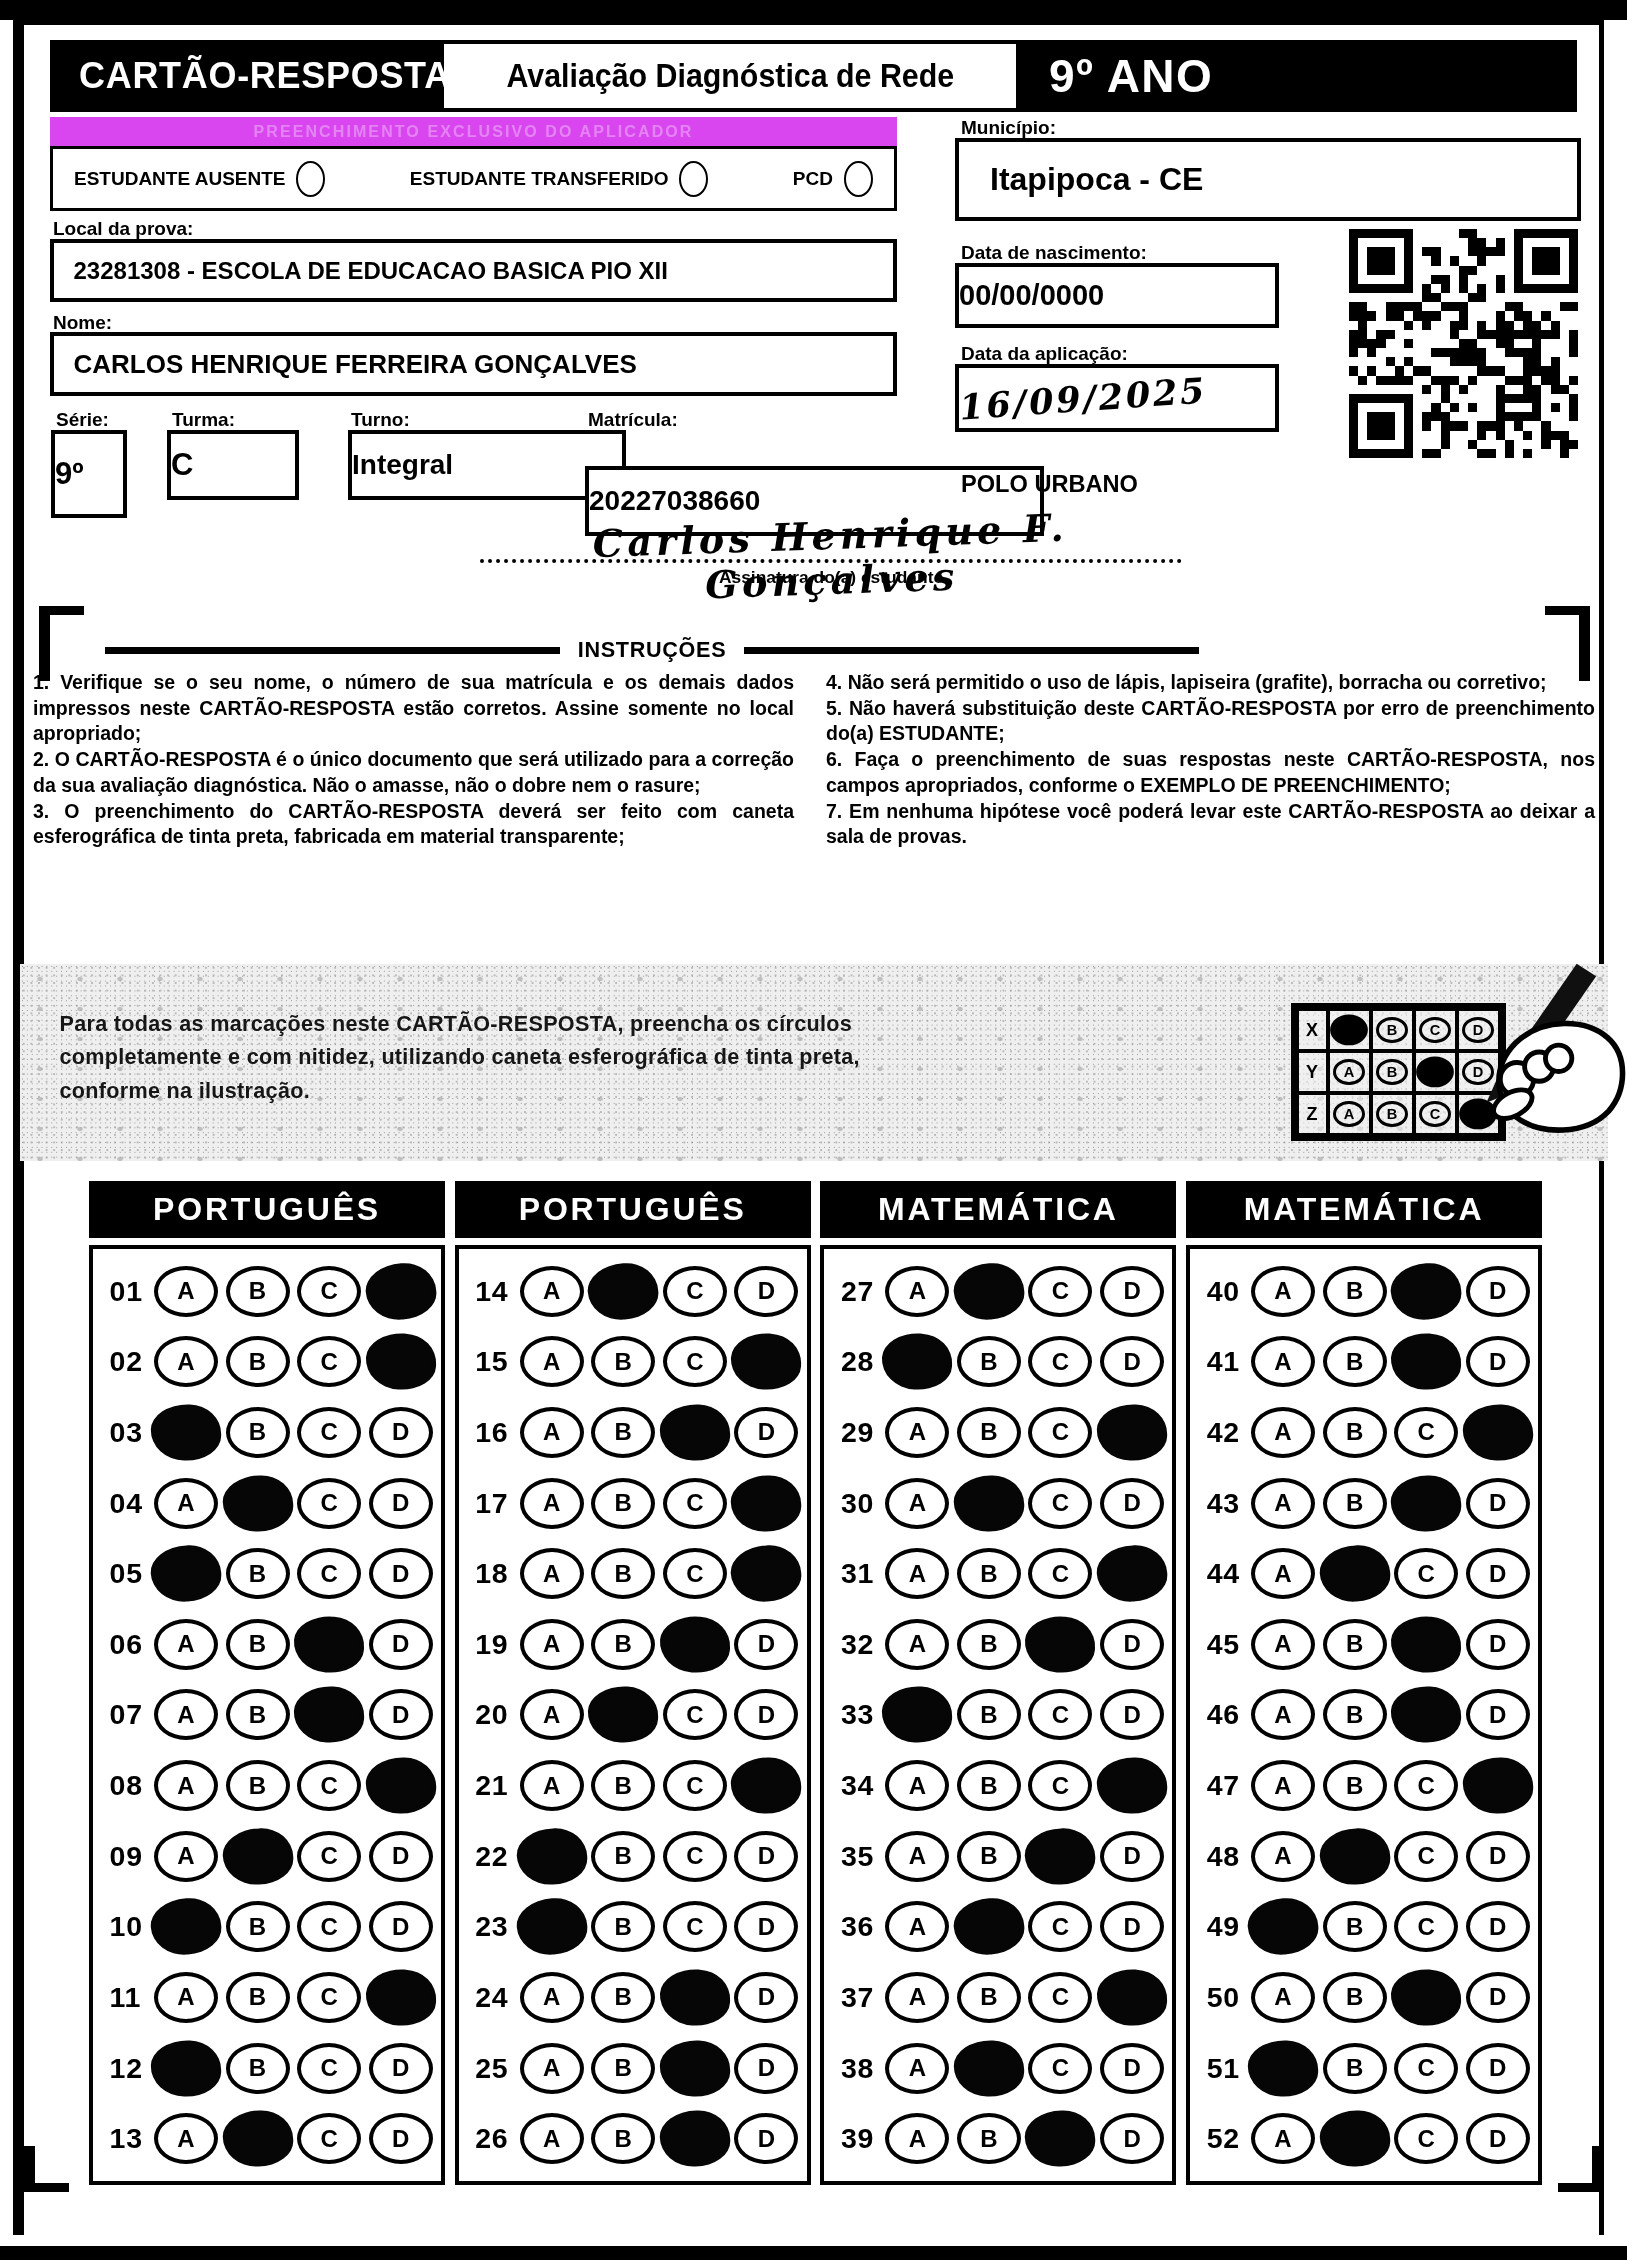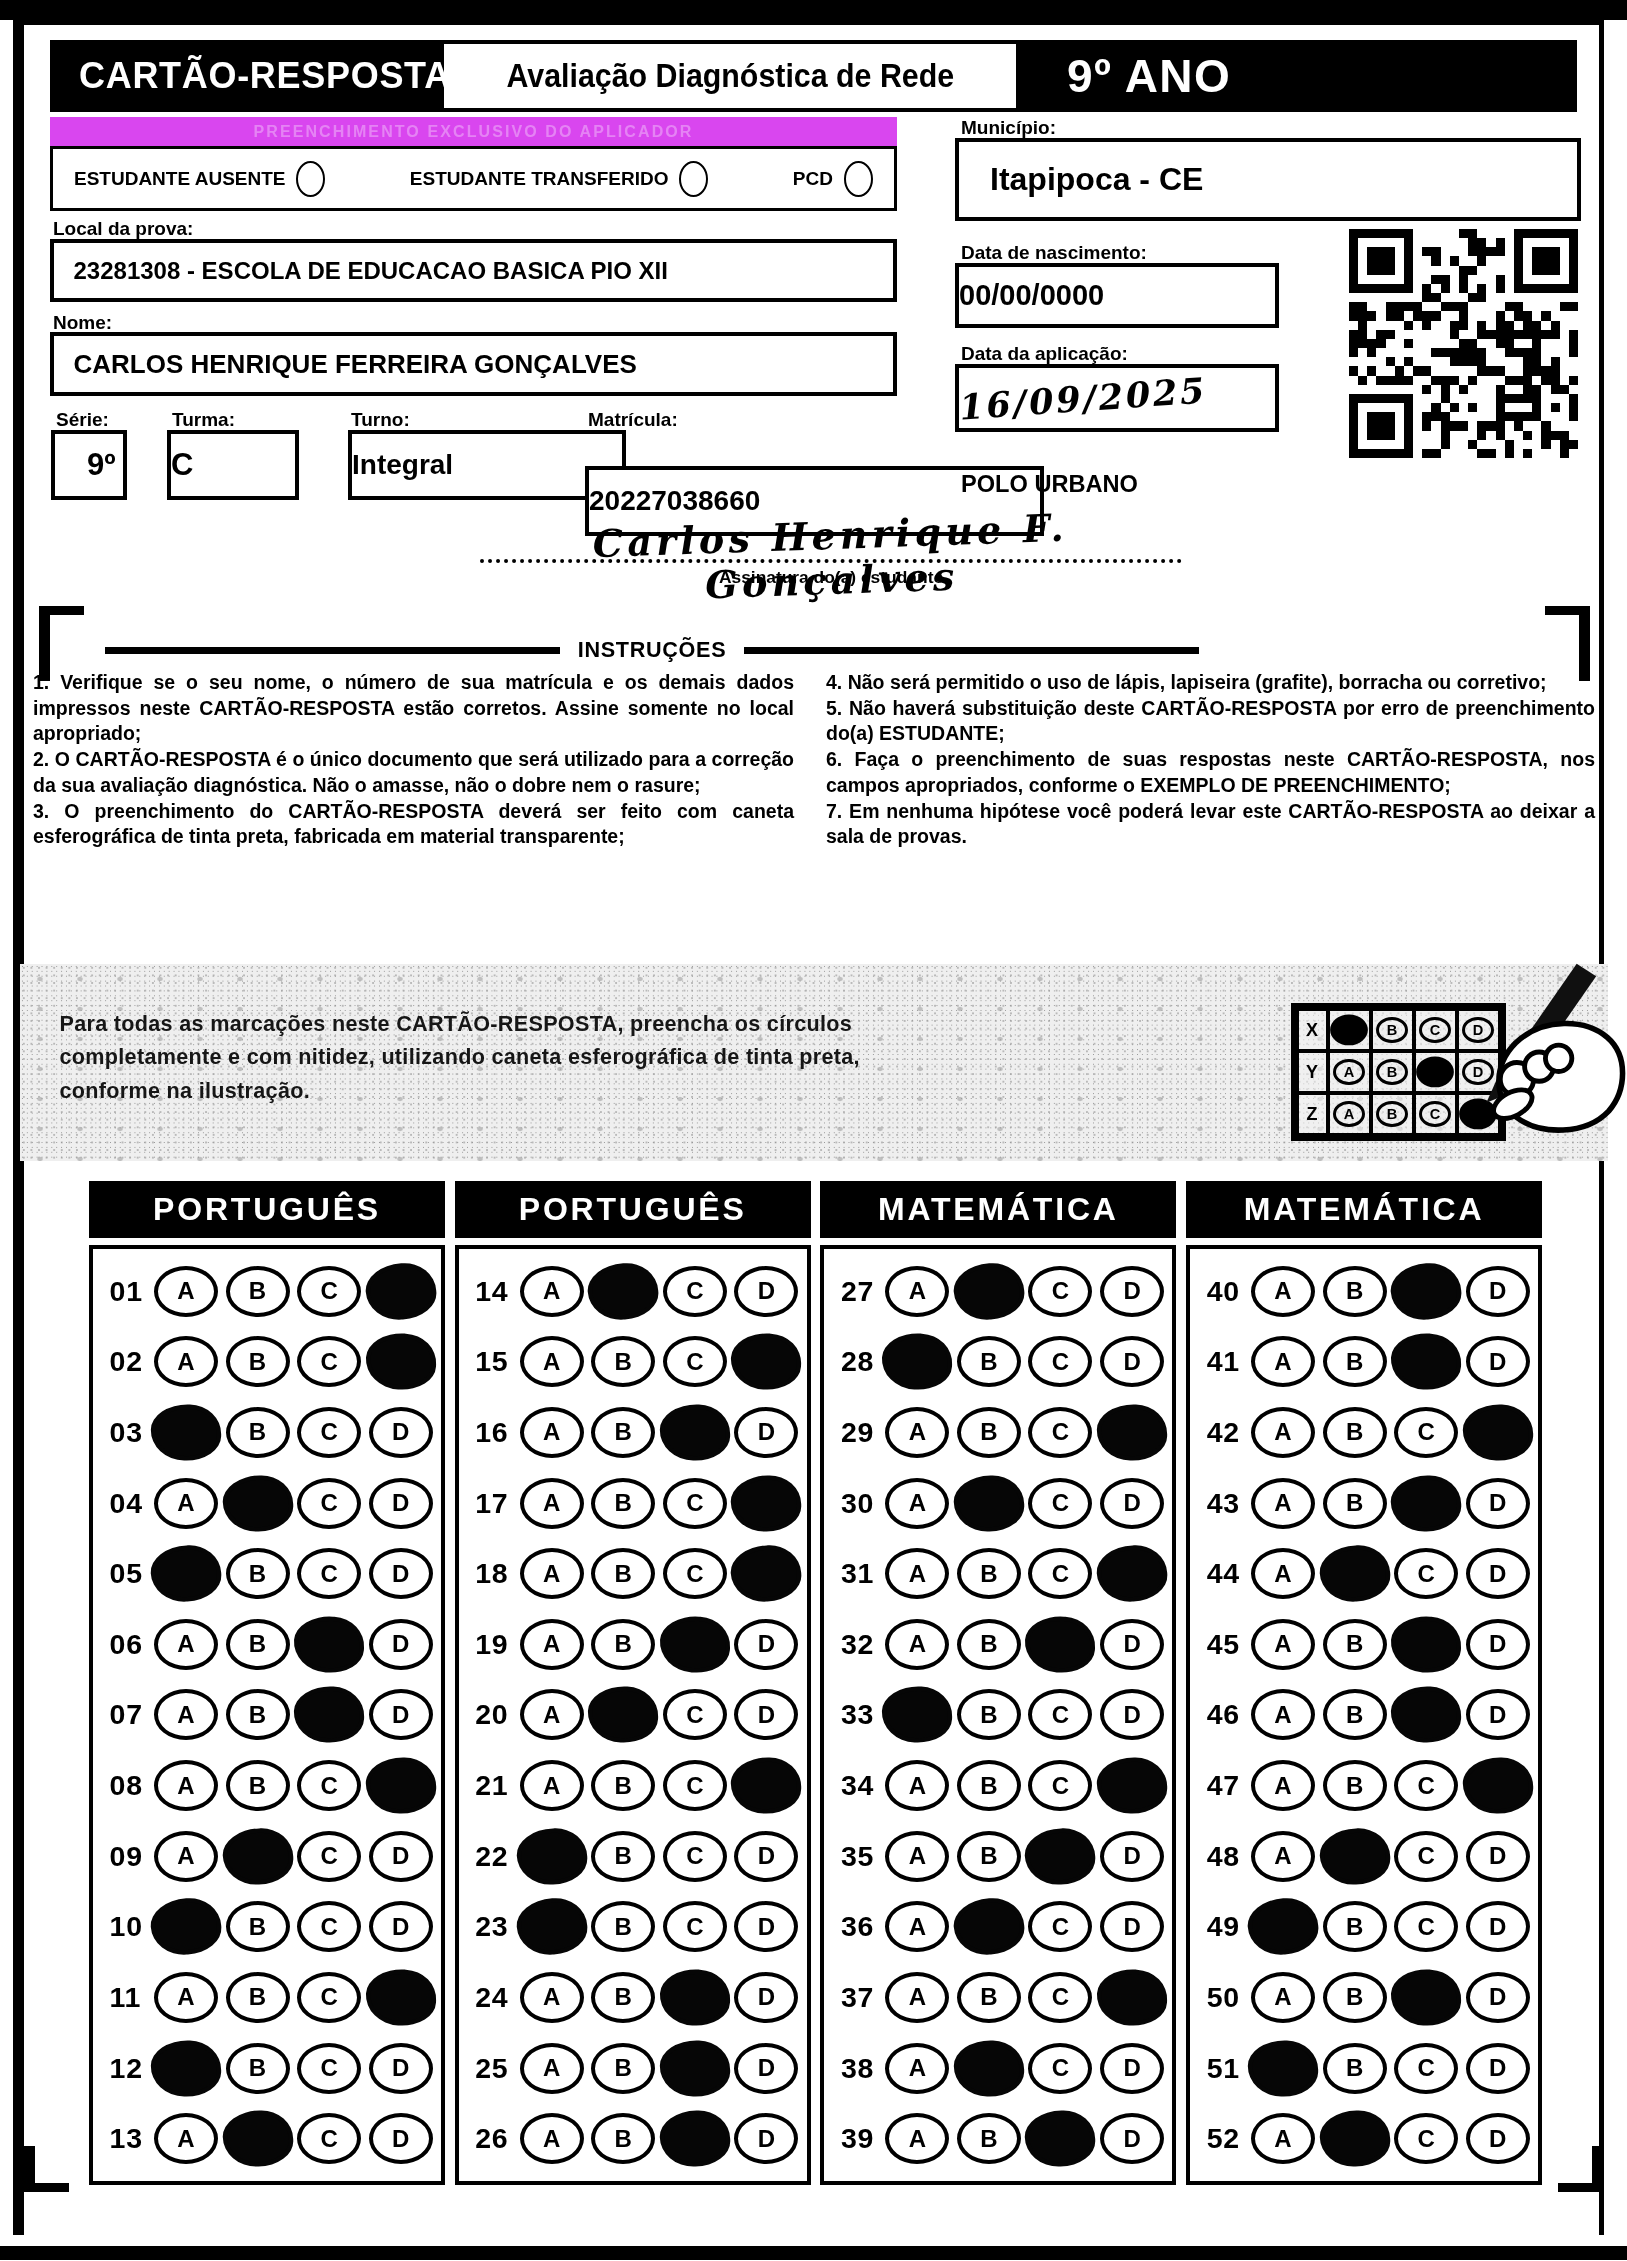--- a/index.html
+++ b/index.html
@@ -13,21 +13,21 @@
   #frame{position:absolute;left:12.5px;top:19.5px;width:1591px;height:2215px;
     border-top:5.6px solid #000;border-right:5.6px solid #000;border-left:11px solid #000;box-sizing:border-box;}
   
   #headerbar{position:absolute;left:50px;top:40px;width:1527px;height:72px;background:#000;}
   #card-title{position:absolute;left:29px;top:0;height:72px;display:flex;align-items:center;
     color:#fff;font-size:36px;font-weight:bold;letter-spacing:0.7px;}
   #exam-box{position:absolute;left:394px;top:4.2px;width:572px;height:64px;background:#fff;
     display:flex;align-items:center;justify-content:center;}
   #exam-title{font-size:33px;font-weight:bold;transform:scaleX(.92);white-space:nowrap;}
   #grade{position:absolute;left:999px;top:0;height:72px;display:flex;align-items:center;
-    color:#fff;font-size:46px;font-weight:bold;letter-spacing:1.4px;margin-left:18px;}
+    color:#fff;font-size:46px;font-weight:bold;letter-spacing:1.4px;}
   
   #appbar{position:absolute;left:50px;top:117px;width:847px;height:29px;background:#d946ef;
     display:flex;align-items:center;justify-content:center;}
   #appbar span{color:rgba(255,255,255,.33);font-size:16px;font-weight:bold;letter-spacing:2.1px;}
   
   #status-box{position:absolute;left:50px;top:146px;width:847px;height:65px;border:3.5px solid #000;
     box-sizing:border-box;display:flex;align-items:center;justify-content:space-between;padding:0 21px;}
   .status-item{display:flex;align-items:center;}
   .status-label{font-size:19px;font-weight:bold;}
   .status-circle{width:25px;height:32px;border:2.8px solid #000;border-radius:50%;margin-left:11px;display:inline-block;}
@@ -136,21 +136,21 @@
 <div class="flabel" style="left:53px;top:312px;">Nome:</div>
 <div class="fbox padded" style="left:50px;top:332px;width:847px;height:64px;">
   <span class="fval" style="font-size:26px;">CARLOS HENRIQUE FERREIRA GONÇALVES</span>
 </div>
 
 <div class="flabel" style="left:56px;top:409px;">Série:</div>
 <div class="flabel" style="left:172px;top:409px;">Turma:</div>
 <div class="flabel" style="left:351px;top:409px;">Turno:</div>
 <div class="flabel" style="left:588px;top:409px;">Matrícula:</div>
 
-<div class="fbox center" style="left:51px;top:430px;width:76px;height:70px;padding-left:32px;">
+<div class="fbox center" style="left:51px;top:430px;width:76px;height:88px;">
   <span class="fval-big">9º</span>
 </div>
 <div class="fbox center" style="left:167px;top:430px;width:132px;height:70px;">
   <span class="fval-big">C</span>
 </div>
 <div class="fbox center" style="left:348px;top:430px;width:278px;height:70px;">
   <span class="fval-big" style="font-size:28px;">Integral</span>
 </div>
 <div class="fbox center" style="left:585px;top:430px;width:459px;height:70px;margin-top:36px;">
   <span class="fval-big" style="font-size:28px;">20227038660</span>

